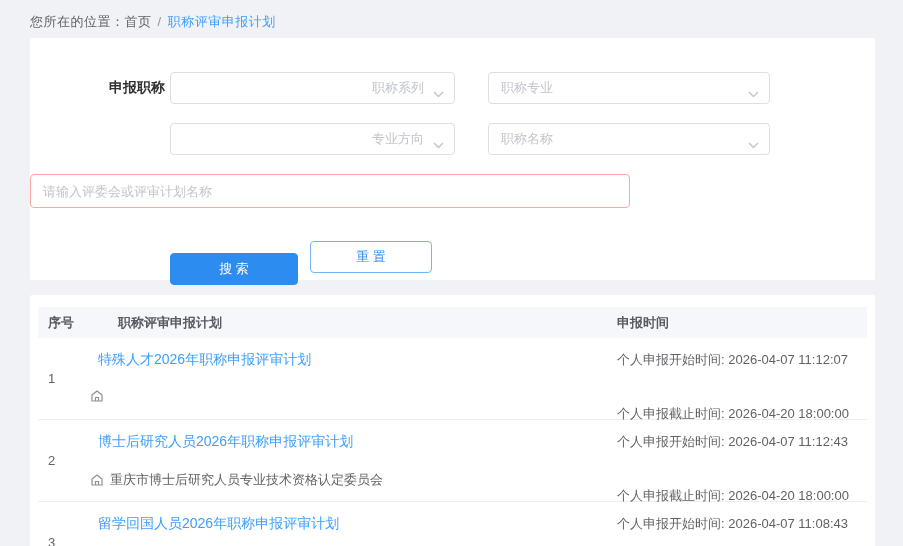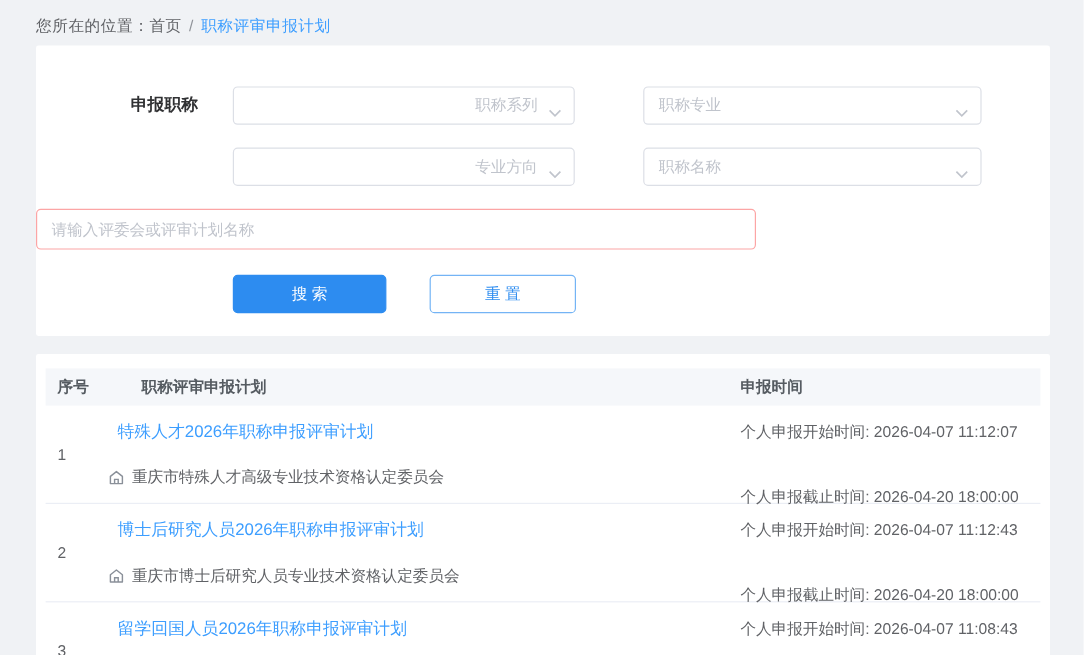--- a/index.html
+++ b/index.html
@@ -16,21 +16,21 @@
   .breadcrumb { padding: 13px 30px 0 30px; font-size: 13px; color: #606266; letter-spacing: .5px; }
   .breadcrumb .sep { margin: 0 6px; color: #909399; }
   .breadcrumb .current { color: #3d9eff; }
 
   
   .card { position: absolute; left: 30px; width: 845px; background: #ffffff; border-radius: 2px; }
   .card-search { top: 38px; height: 242px; padding-top: 34px; }
   .card-table  { top: 295px; height: 330px; padding: 12px 8px 0 8px; }
 
   
-  .form-row { display: flex; align-items: center; margin-bottom: 19px; gap: 24px; }
+  .form-row { display: flex; align-items: center; margin-bottom: 19px; }
   .form-label { width: 135px; text-align: right; margin-right: 5px; font-size: 14px; font-weight: 700; color: #303133; flex-shrink: 0; }
   .sel {
     position: relative; height: 32px; border: 1px solid #dcdfe6; border-radius: 4px;
     background: #fff; display: flex; align-items: center; padding: 0 30px 0 12px;
     cursor: pointer;
   }
   .sel .ph { color: #c0c4cc; font-size: 13px; }
   .sel .chev { position: absolute; right: 10px; top: 13px; }
   .sel-a { width: 285px; margin-right: 33px; justify-content: flex-end; }
   .sel-b { width: 282px; }
@@ -39,21 +39,21 @@
     padding: 16px 12px; font-size: 13px; color: #606266; outline: none;
     font-family: "Liberation Sans", "DejaVu Sans", sans-serif;
   }
   .txt-input::placeholder { color: #c0c4cc; }
   .btn-row { margin-top: 21px; margin-bottom: 0; }
   .btn {
     height: 32px; border-radius: 4px; font-size: 13px; cursor: pointer;
     font-family: "Liberation Sans", "DejaVu Sans", sans-serif;
     display: inline-flex; align-items: center; justify-content: center;
   }
-  .btn-primary { width: 128px; background: #2d8cf0; color: #ffffff; border: 1px solid #2d8cf0; }
+  .btn-primary { width: 128px; background: #2d8cf0; color: #ffffff; border: 1px solid #2d8cf0; margin-top: 24px; }
   .btn-plain { width: 122px; background: #ffffff; color: #2d8cf0; border: 1px solid #74b4f5; margin-left: 12px; }
 
   
   .thead {
     display: flex; align-items: center; height: 31px; background: #f5f7fa;
     font-weight: 700; color: #555b61; font-size: 13px; padding-left: 10px; gap: 28px;
   }
   .col-index { width: 42px; flex-shrink: 0; }
   .col-plan { flex: 1; min-width: 0; }
   .col-time { width: 250px; flex-shrink: 0; }
@@ -128,21 +128,20 @@
 
   <div class="trow">
     <div class="col-index">1</div>
     <div class="col-plan">
       <a class="plan-title">特殊人才2026年职称申报评审计划</a>
       <div class="committee">
         <svg width="14" height="14" viewBox="0 0 14 14">
             <path d="M2 6 L7 2 L12 6 V12 H2 Z" fill="none" stroke="#8a9099" stroke-width="1.2" stroke-linejoin="round"></path>
             <path d="M5.5 12 V8.5 H8.5 V12" fill="none" stroke="#8a9099" stroke-width="1.2"></path>
           </svg>
-        <span>重庆市特殊人才高级专业技术资格认定委员会</span>
       </div>
     </div>
     <div class="col-time">
       <div class="time-line">个人申报开始时间: 2026-04-07 11:12:07</div>
       <div class="time-line">个人申报截止时间: 2026-04-20 18:00:00</div>
     </div>
   </div>
 
   <div class="trow">
     <div class="col-index">2</div>

